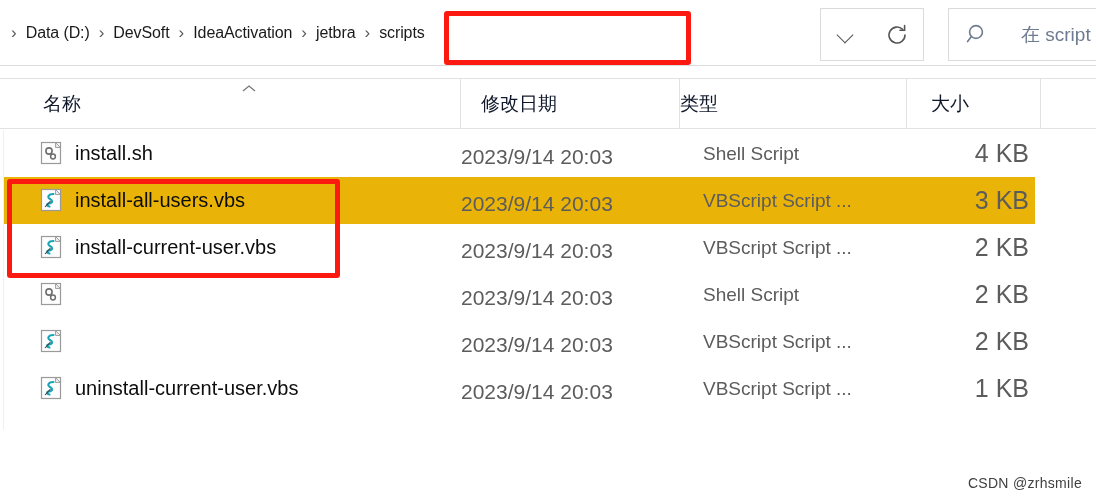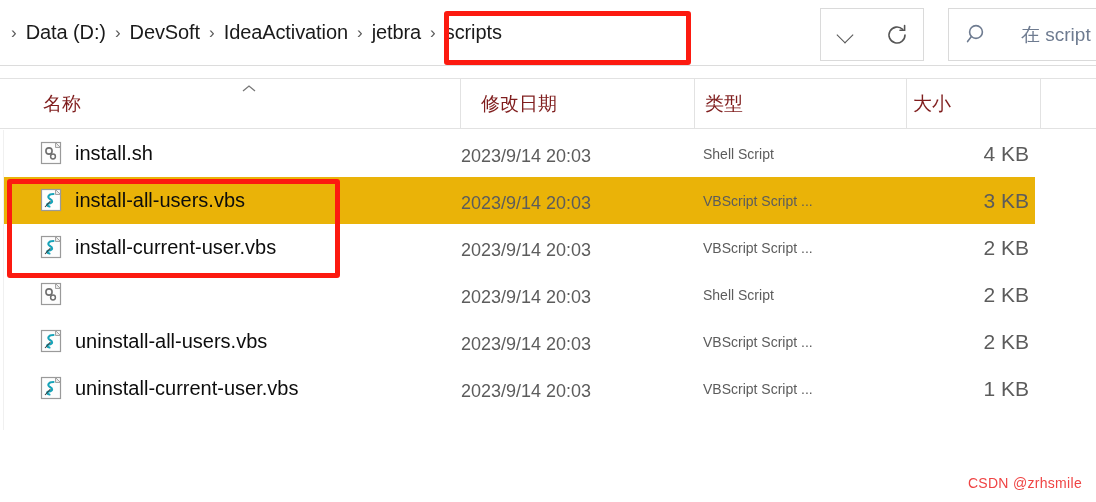--- a/index.html
+++ b/index.html
@@ -41,21 +41,21 @@
   .crumb-sep {
     color: #5a5a5a;
     font-size: 17px;
     padding: 0 9px;
     line-height: 1;
     user-select: none;
   }
 
   .crumb-text {
     color: #1a1a1a;
-    font-size: 20px;
+    font-size: 16px;
     white-space: nowrap;
     letter-spacing: -0.1px;
   }
 
   .crumb-box {
     position: absolute;
     left: 820px; top: 8px;
     width: 104px;
     height: 53px;
     border: 1px solid #dadada;
@@ -115,30 +115,30 @@
     border-top: 1px solid #e2e2e2;
     border-bottom: 1px solid #e2e2e2;
   }
 
   .col {
     position: absolute;
     top: 0;
     height: 49px;
     display: flex;
     align-items: center;
-    color: #7f1d1d;
+    color: #0f172a;
     font-size: 19px;
     white-space: nowrap;
   }
   .col.sep { border-left: 1px solid #e2e2e2; }
 
   .col-name   { left: 3px;   width: 457px; padding-left: 40px; }
   .col-date   { left: 460px; width: 242px; padding-left: 20px; }
-  .col-type   { left: 694px; width: 204px; padding-left: 10px; }
-  .col-size   { left: 906px; width: 134px; padding-left: 6px; }
+  .col-type   { left: 679px; width: 204px; }
+  .col-size   { left: 906px; width: 134px; padding-left: 24px; }
   .col-tail   { left: 1040px; width: 56px; }
 
   .sort-asc-ic {
     position: absolute;
     left: 241px; top: 79px;
     width: 16px; height: 9px;
   }
 
   
   .filelist {
@@ -160,44 +160,44 @@
 
   .cell {
     position: absolute;
     display: flex;
     align-items: center;
     white-space: nowrap;
     font-size: 20px;
   }
 
   .cell-name { left: 15px;   width: 457px; padding-left: 21px; color: #0d0d0d; }
-  .cell-date { left: 457px; width: 242px; color: #5c5c5c; font-size: 18px; margin-top: 6px; }
-  .cell-type { left: 699px; width: 204px; color: #5c5c5c; font-size: 14px; }
-  .cell-size { left: 903px; width: 128px; color: #5c5c5c; font-size: 21px;
+  .cell-date { left: 457px; width: 242px; color: #5c5c5c; font-size: 21px; margin-top: 6px; }
+  .cell-type { left: 699px; width: 204px; color: #5c5c5c; font-size: 19px; }
+  .cell-size { left: 903px; width: 128px; color: #5c5c5c; font-size: 25px;
                justify-content: flex-end; padding-right: 6px; }
 
   .fileicon { width: 24px; height: 26px; flex: 0 0 auto; margin-right: 11px; }
   .fname { overflow: hidden; }
 
   
   .annot {
     position: absolute;
     border: 5px solid #fc1a10;
     border-radius: 3px;
     pointer-events: none;
   }
   .annot-path { left: 444px; top: 11px; width: 247px; height: 54px; }
   .annot-files { left: 7px; top: 179px; width: 333px; height: 99px; }
 
   
   .watermark {
     position: absolute;
     right: 14px; bottom: 11px;
     font-size: 14px;
-    color: #ef4444;
+    color: #404040;
     letter-spacing: 0.3px;
     user-select: none;
   }
 </style>
 </head>
 <body>
 
 <div id="explorer">
 
   <div class="addressbar">
@@ -335,21 +335,20 @@
     <div class="row">
       <div class="cell cell-name">
         <span class="fileicon">
           <svg viewBox="0 0 24 26" width="24" height="26">
             <rect x="1.5" y="1.5" width="19" height="21" fill="#fdfdfd" stroke="#9a9a9a" stroke-width="1.2"></rect>
             <path d="M15.5 1.5 L20.5 6.5 L15.5 6.5 Z" fill="#e8e8e8" stroke="#9a9a9a" stroke-width="0.9"></path>
             <path d="M13.5 6 C8 6 7 9.5 10 11 C13 12.5 13 15 9 15.5 C6.5 15.8 6.5 18 9.5 18.5" fill="none" stroke="#17a3b8" stroke-width="2.1" stroke-linecap="round"></path>
             <path d="M5 19 L10.5 13" stroke="#3a3a3a" stroke-width="1.1"></path>
           </svg>
         </span>
-        <span class="fname">uninstall-all-users.vbs</span>
       </div>
       <div class="cell cell-date">2023/9/14 20:03</div>
       <div class="cell cell-type">VBScript Script ...</div>
       <div class="cell cell-size">2 KB</div>
     </div>
 
     <div class="row">
       <div class="cell cell-name">
         <span class="fileicon">
           <svg viewBox="0 0 24 26" width="24" height="26">

